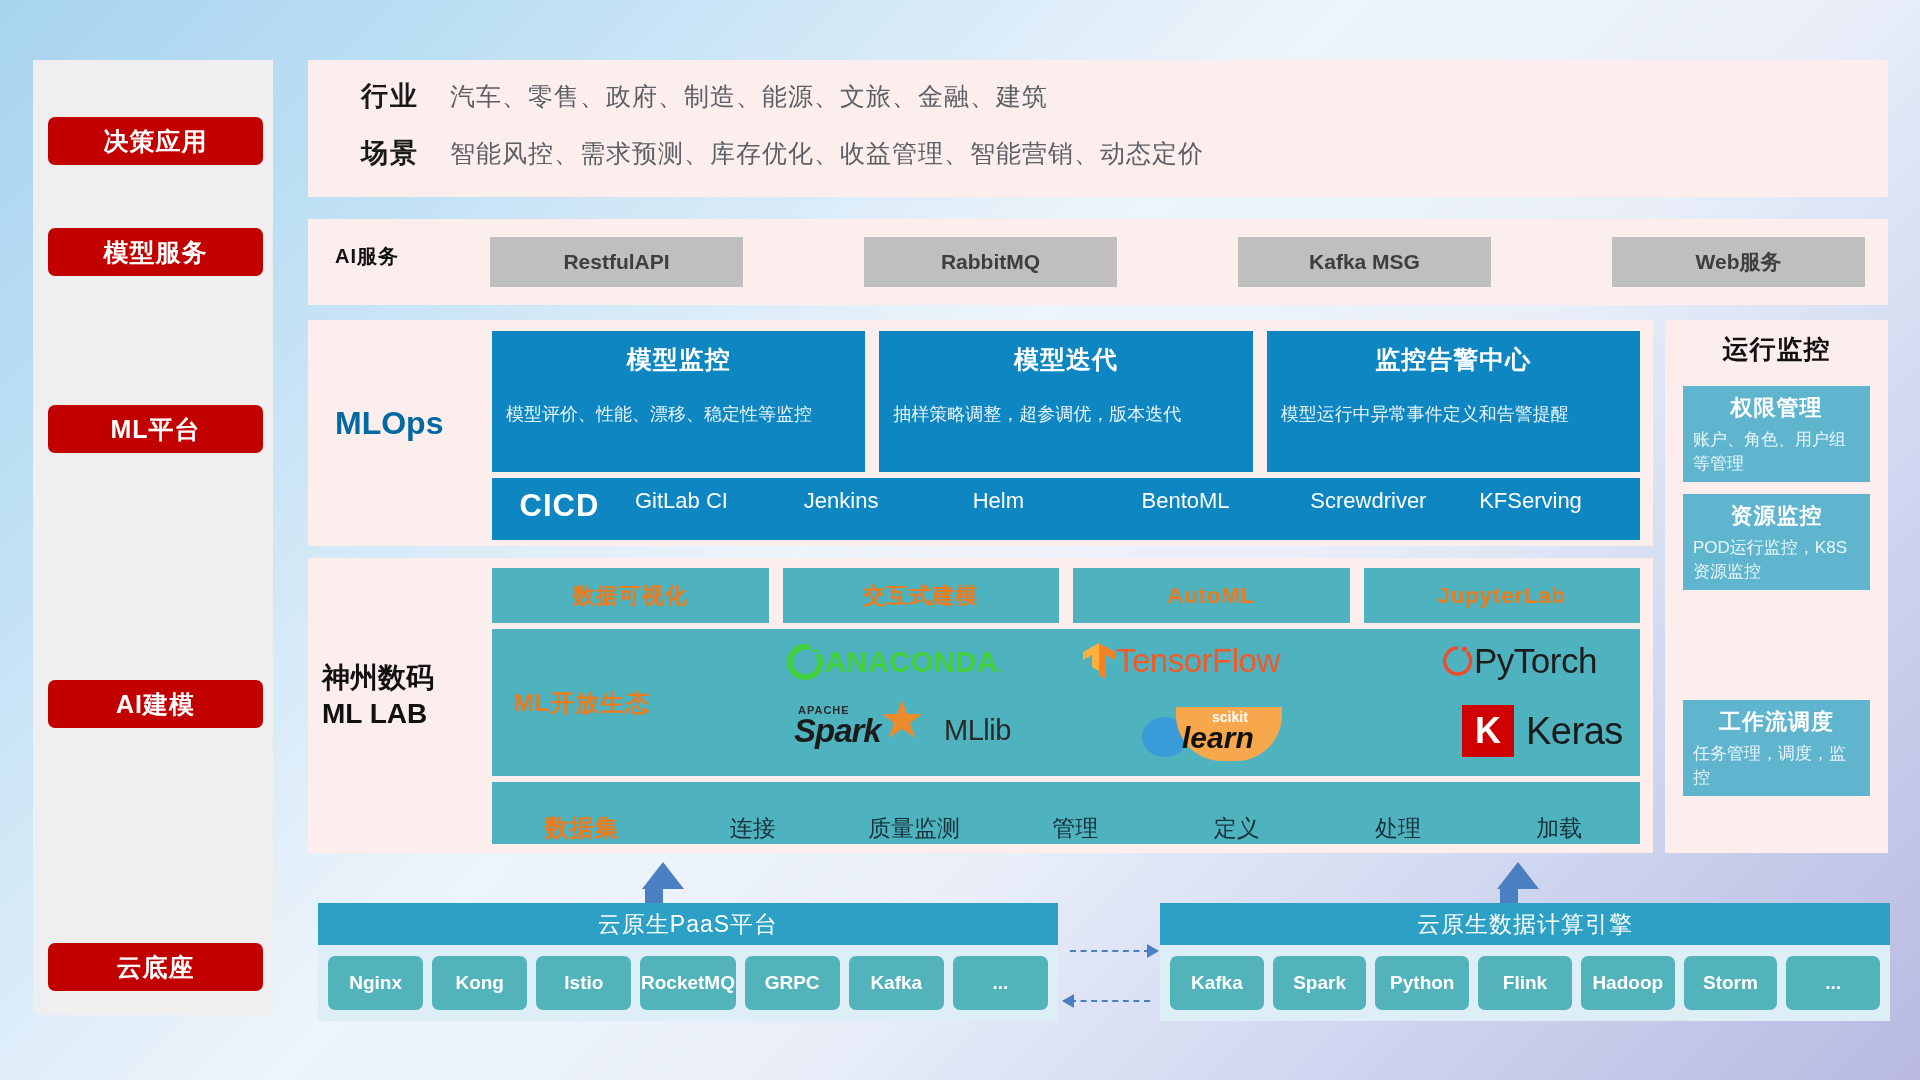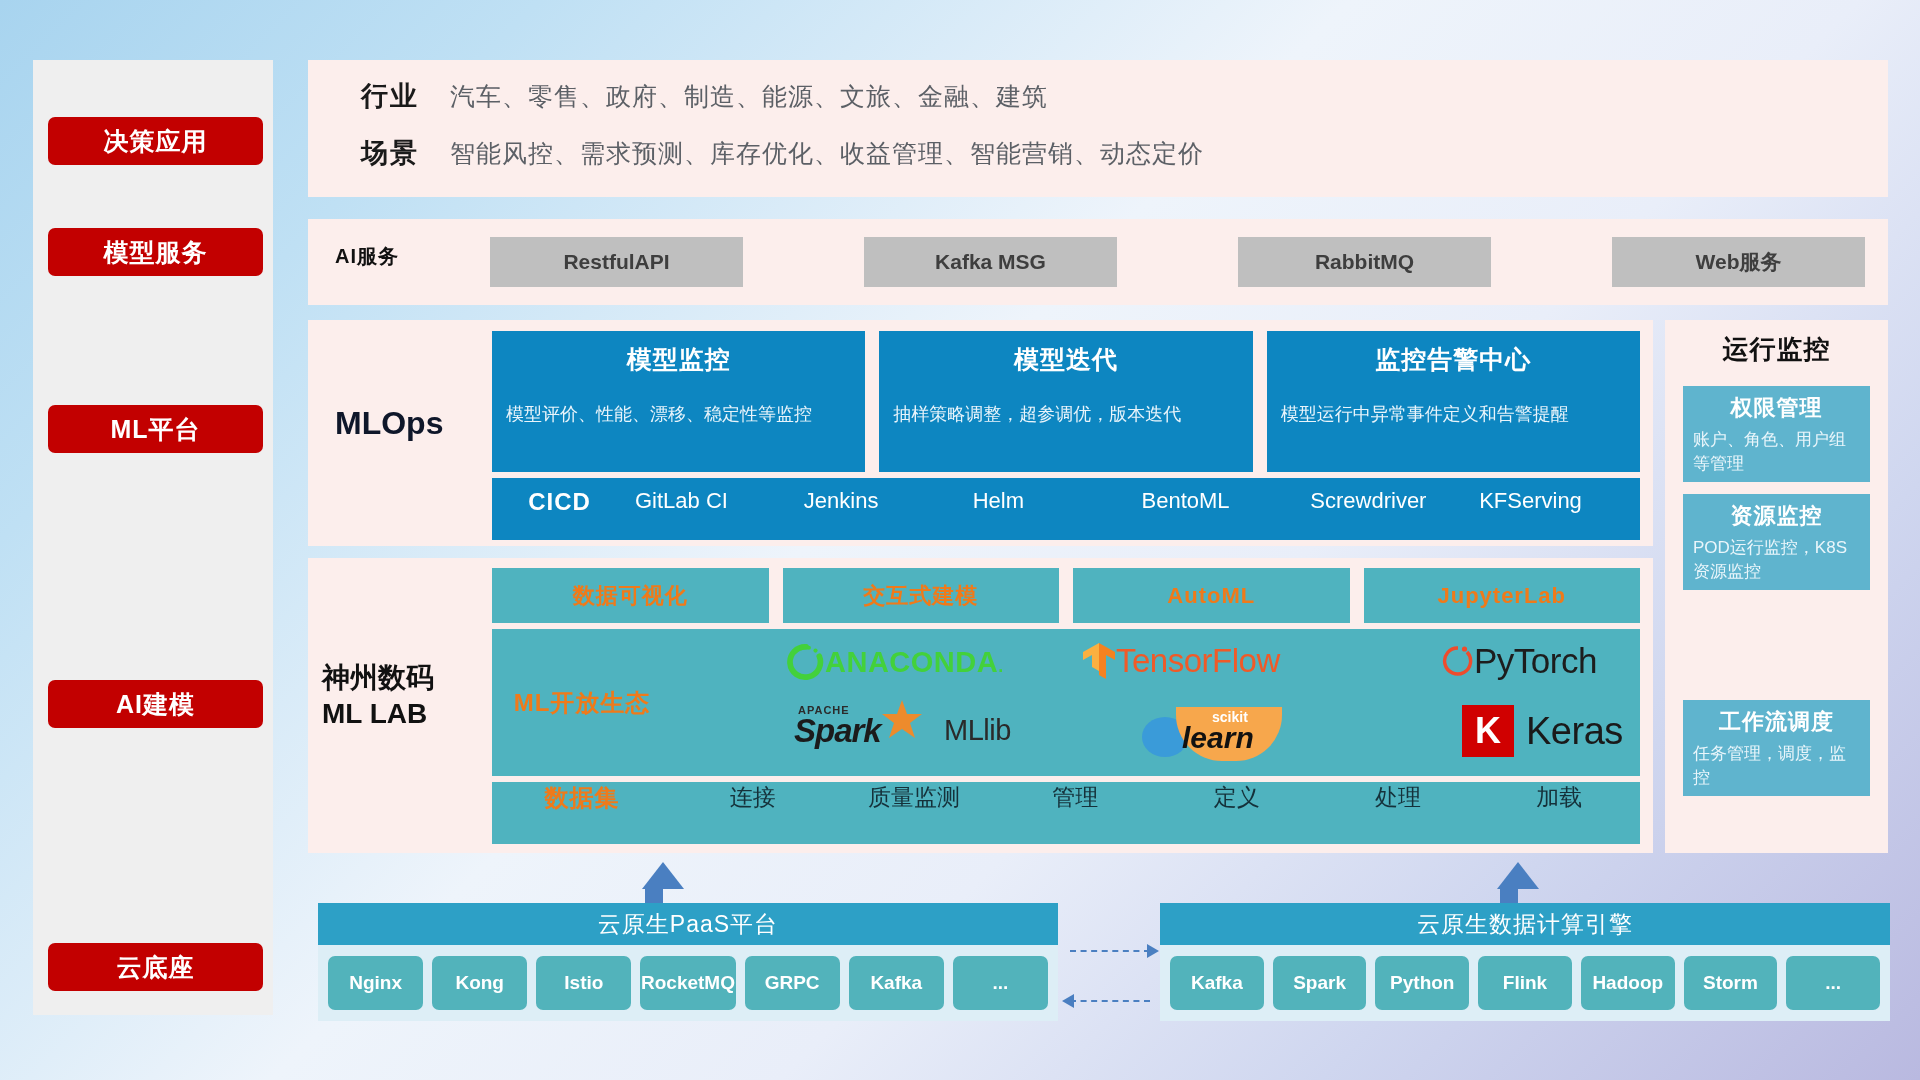--- a/index.html
+++ b/index.html
@@ -57,42 +57,42 @@
   }
   .svc-chip {
     width:253px; height:50px; background:#bfbfbf;
     display:flex; align-items:center; justify-content:center;
     font-size:21px; font-weight:bold; color:#3e3e3e;
   }
 
   
   .mlops-label {
     position:absolute; left:335px; top:405px; width:150px;
-    font-size:32px; font-weight:bold; color:#0f172a;
+    font-size:32px; font-weight:bold; color:#0369a1;
   }
   .mlops-cards {
     position:absolute; left:492px; top:331px; width:1148px; height:141px;
     display:flex; gap:14px;
   }
   .mlops-card {
     flex:1; background:#0d86c1; color:#fff; padding:12px 14px 10px 14px;
   }
   .mlops-card .ttl {
     font-size:25px; font-weight:bold; text-align:center; margin-bottom:26px;
     letter-spacing:1px;
   }
   .mlops-card .dsc { font-size:18px; line-height:1.42; color:#e8f4fb; }
 
   .cicd-bar {
     position:absolute; left:492px; top:478px; width:1148px; height:62px;
     background:#0d86c1; display:flex; align-items:flex-start;
     padding-top:10px;
   }
   .cicd-title {
-    width:135px; text-align:center; color:#fff; font-size:24px; font-weight:bold;
+    width:135px; text-align:center; color:#fff; font-size:31px; font-weight:bold;
     letter-spacing:1px; flex:none;
   }
   .cicd-items { flex:1; display:flex; }
   .cicd-item {
     flex:1; color:#fff; font-size:22px; line-height:1.15;
     text-align:left; padding-left:8px; word-break:break-all;
   }
 
   
   .lab-label {
@@ -113,21 +113,21 @@
     background:#4fb3bf; display:flex; align-items:center;
   }
   .lab-eco-label {
     width:180px; flex:none; text-align:center;
     color:#ef7a1a; font-size:24px; font-weight:bold; letter-spacing:1px;
   }
   .logo-grid { flex:1; height:100%; position:relative; }
 
   .lab-data {
     position:absolute; left:492px; top:782px; width:1148px; height:62px;
-    background:#4fb3bf; display:flex; align-items:flex-start;
+    background:#4fb3bf; display:flex; align-items:flex-end;
   }
   .lab-data-label {
     width:180px; flex:none; text-align:center;
     color:#ef7a1a; font-size:24px; font-weight:bold; letter-spacing:1px;
   }
   .lab-data-item {
     flex:1; text-align:center; color:#15313a; font-size:23px;
   }
 
   
@@ -228,22 +228,22 @@
   </div>
   <div class="app-row" id="approw1">
     <div class="app-label">场景</div>
     <div class="app-values">智能风控、需求预测、库存优化、收益管理、智能营销、动态定价</div>
   </div>
 
   <div class="panel panel-svc"></div>
   <div class="svc-label">AI服务</div>
   <div class="svc-chips">
     <div class="svc-chip">RestfulAPI</div>
+    <div class="svc-chip">RabbitMQ</div>
     <div class="svc-chip">Kafka MSG</div>
-    <div class="svc-chip">RabbitMQ</div>
     <div class="svc-chip">Web服务</div>
   </div>
 
   <div class="panel panel-mlops"></div>
   <div class="mlops-label">MLOps</div>
   <div class="mlops-cards">
     <div class="mlops-card">
       <div class="ttl">模型监控</div>
       <div class="dsc">模型评价、性能、漂移、稳定性等监控</div>
     </div>

